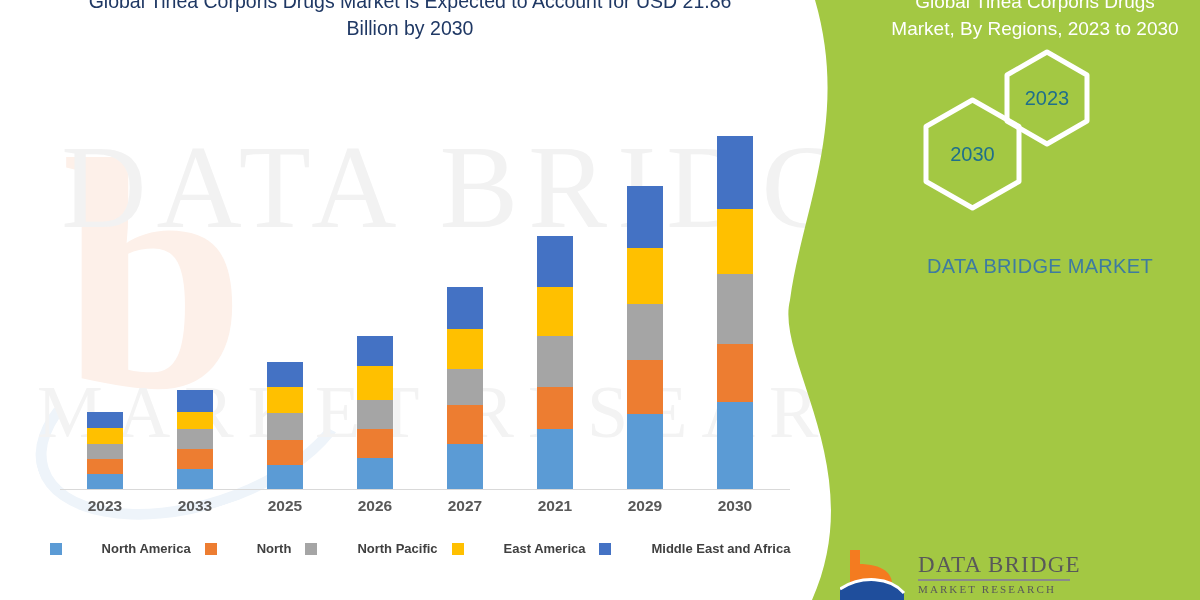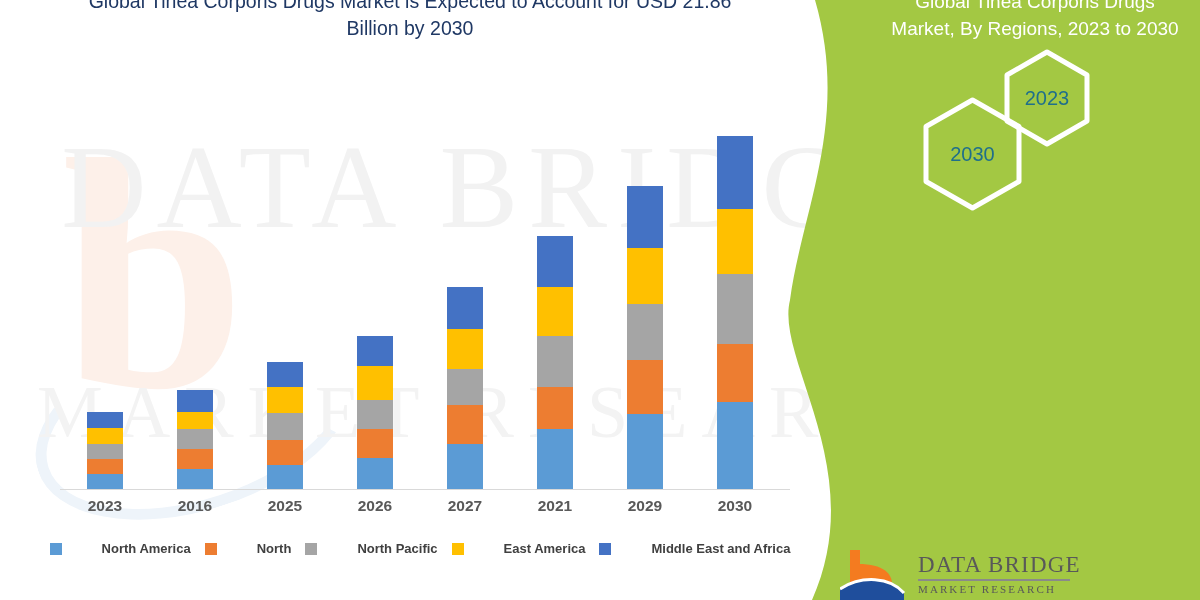--- a/index.html
+++ b/index.html
@@ -192,21 +192,21 @@
             <div class="seg" style="height: 58px; background: rgb(237, 125, 49);"></div>
             <div class="seg" style="height: 88px; background: rgb(91, 155, 213);"></div>
           </div>
         </div>
       </div>
   </div>
   <div class="baseline" style="left:60px;"></div>
 
   <div class="xaxis" id="xaxis">
       <div class="xtick">2023</div>
-      <div class="xtick">2016</div>
+      <div class="xtick">2033</div>
       <div class="xtick">2025</div>
       <div class="xtick">2026</div>
       <div class="xtick">2027</div>
       <div class="xtick">2021</div>
       <div class="xtick">2029</div>
       <div class="xtick">2030</div>
     </div>
 
   <div class="legend" id="legend">
       <div class="lg-item">
@@ -246,20 +246,21 @@
       </div>
 
       <div class="hex" style="left:222px; top:48px; width:90px; height:100px;">
         <svg width="90" height="100" viewBox="0 0 90 100">
           <polygon points="45,4 85,27 85,73 45,96 5,73 5,27" fill="none" stroke="#ffffff" stroke-width="5" stroke-linejoin="round"></polygon>
         </svg>
         <div class="hex-label">2023</div>
       </div>
 
       <div class="brand">
+        <div>DATA BRIDGE MARKET</div>
       </div>
     </div>
   </div>
 
   <div class="logo">
     <div class="logo-mark">
       <svg width="66" height="60" viewBox="0 0 66 60">
         <path d="M10 2 L20 2 L20 52 L10 52 Z" fill="#F47B20"></path>
         <path d="M18 16 C44 16 52 26 52 36 C52 48 42 54 28 54 L18 54 Z" fill="#F47B20"></path>
         <path d="M0 40 C20 28 48 28 64 44 L64 60 L0 60 Z" fill="#1F4E9C"></path>

